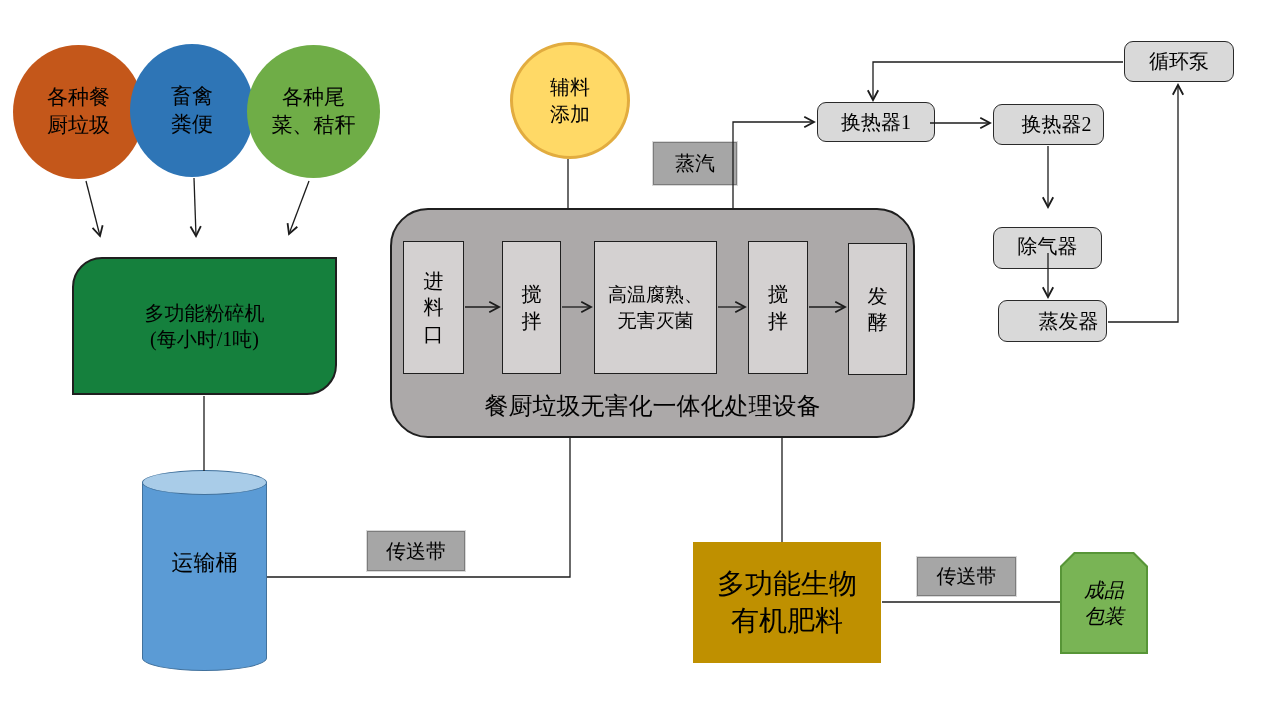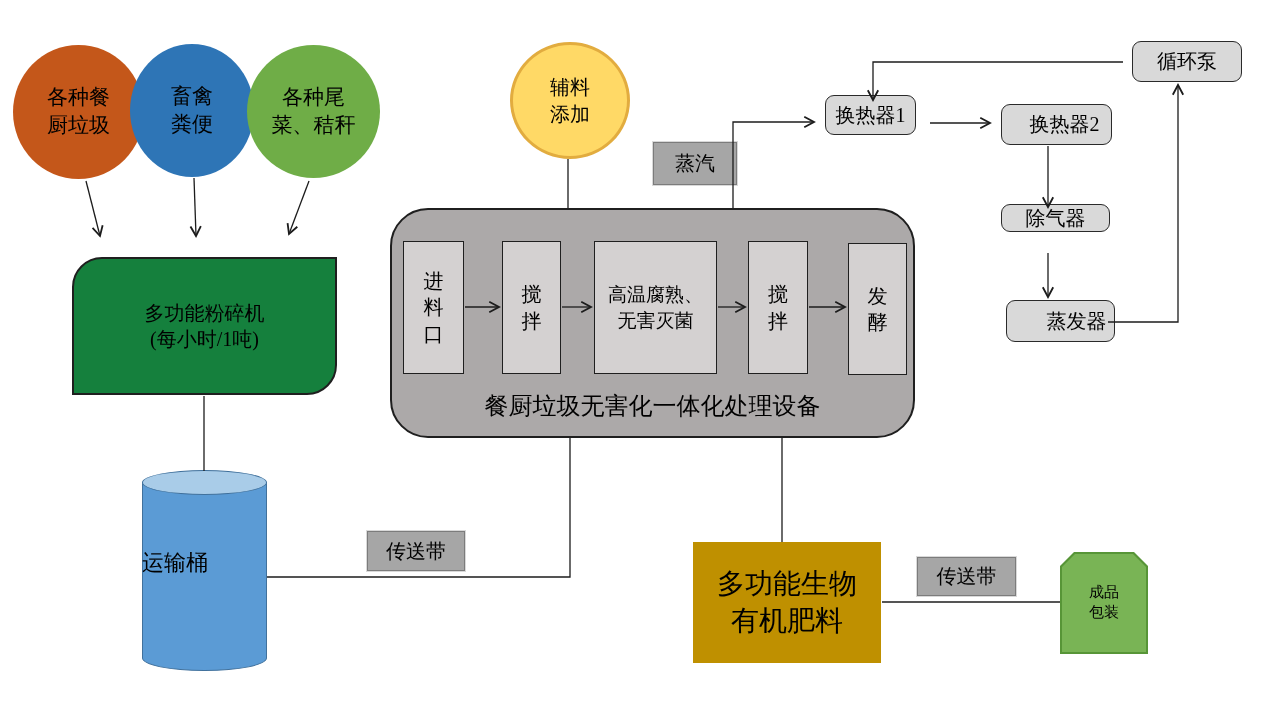--- a/index.html
+++ b/index.html
@@ -24,21 +24,21 @@
     left:72px;top:257px;width:265px;height:138px;background:#15803d;
     border:2px solid #1f1f1f;border-radius:30px 0 30px 0;font-size:20px;
   }
 
   
   .cylinder{left:142px;top:470px;width:125px;height:201px;}
   .cyl-body{position:absolute;left:0;top:12px;width:100%;height:189px;background:#5B9BD5;
     border:1.5px solid #41719C;border-radius:0 0 62px 62px/0 0 13px 13px;box-sizing:border-box;}
   .cyl-top{position:absolute;left:0;top:0;width:100%;height:25px;background:#A9CCE8;
     border:1.5px solid #41719C;border-radius:50%;box-sizing:border-box;}
-  .cyl-label{position:absolute;left:0;top:78px;width:100%;text-align:left;font-size:22px;}
+  .cyl-label{position:absolute;left:0;top:78px;width:100%;text-align:center;font-size:22px;}
 
   
   .tag{background:#A6A6A6;border:1.5px solid #7c7c7c;outline:1px solid #d9d9d9;font-size:20px;}
   .tag-conv-left{left:367px;top:531px;width:98px;height:40px;}
   .tag-steam{left:653px;top:142px;width:84px;height:43px;}
   .tag-conv-right{left:917px;top:557px;width:99px;height:39px;}
 
   
   .aux{left:510px;top:42px;width:120px;height:117px;background:#FFD966;
     border:3px solid #E2AC3F;border-radius:50%;font-size:20px;}
@@ -48,37 +48,37 @@
     border:2px solid #1f1f1f;border-radius:38px;}
   .stage{background:#D4D1D1;border:1.5px solid #1f1f1f;font-size:20px;}
   .st-feed{left:403px;top:241px;width:61px;height:133px;}
   .st-mix1{left:502px;top:241px;width:59px;height:133px;}
   .st-ster{left:594px;top:241px;width:123px;height:133px;font-size:19px;}
   .st-mix2{left:748px;top:241px;width:60px;height:133px;}
   .st-ferm{left:848px;top:243px;width:59px;height:132px;}
   .unit-caption{left:445px;top:390px;width:415px;text-align:center;font-size:24px;}
 
   
-  .node{background:#D9D9D9;border:1.5px solid #2a2a2a;border-radius:9px;font-size:20px;margin-left:8px;}
-  .n-hx1{left:817px;top:95px;width:91px;height:40px;}
+  .node{background:#D9D9D9;border:1.5px solid #2a2a2a;border-radius:9px;font-size:20px;}
+  .n-hx1{left:817px;top:102px;width:118px;height:40px;}
   .n-hx2{left:993px;top:104px;width:111px;height:41px;padding-left:16px;}
-  .n-degas{left:993px;top:204px;width:109px;height:28px;}
+  .n-degas{left:993px;top:227px;width:109px;height:42px;font-family:Liberation Mono, monospace;}
   .n-evap{left:998px;top:300px;width:109px;height:42px;padding-left:32px;}
   .n-pump{left:1124px;top:41px;width:110px;height:41px;}
 
   
   .fert{left:693px;top:542px;width:188px;height:121px;background:#BF9000;font-size:28px;}
 
   
   .plaque{left:1060px;top:552px;width:88px;height:102px;}
   .plq-outer{position:absolute;inset:0;background:#579537;
     clip-path:polygon(14px 0,calc(100% - 14px) 0,100% 14px,100% 100%,0 100%,0 14px);}
   .plq-inner{position:absolute;inset:2px;background:#79B455;
     clip-path:polygon(13px 0,calc(100% - 13px) 0,100% 13px,100% 100%,0 100%,0 13px);}
-  .plq-label{position:absolute;inset:0;font-size:15px;z-index:2;}
+  .plq-label{position:absolute;inset:0;font-size:20px;z-index:2;font-style:italic;}
 
   svg.wires{position:absolute;left:0;top:0;z-index:10;pointer-events:none;}
 </style>
 </head>
 <body>
 
 <div id="canvas">
 
   <div class="abs flex circle c-orange">
     <span class="lbl">各种餐

